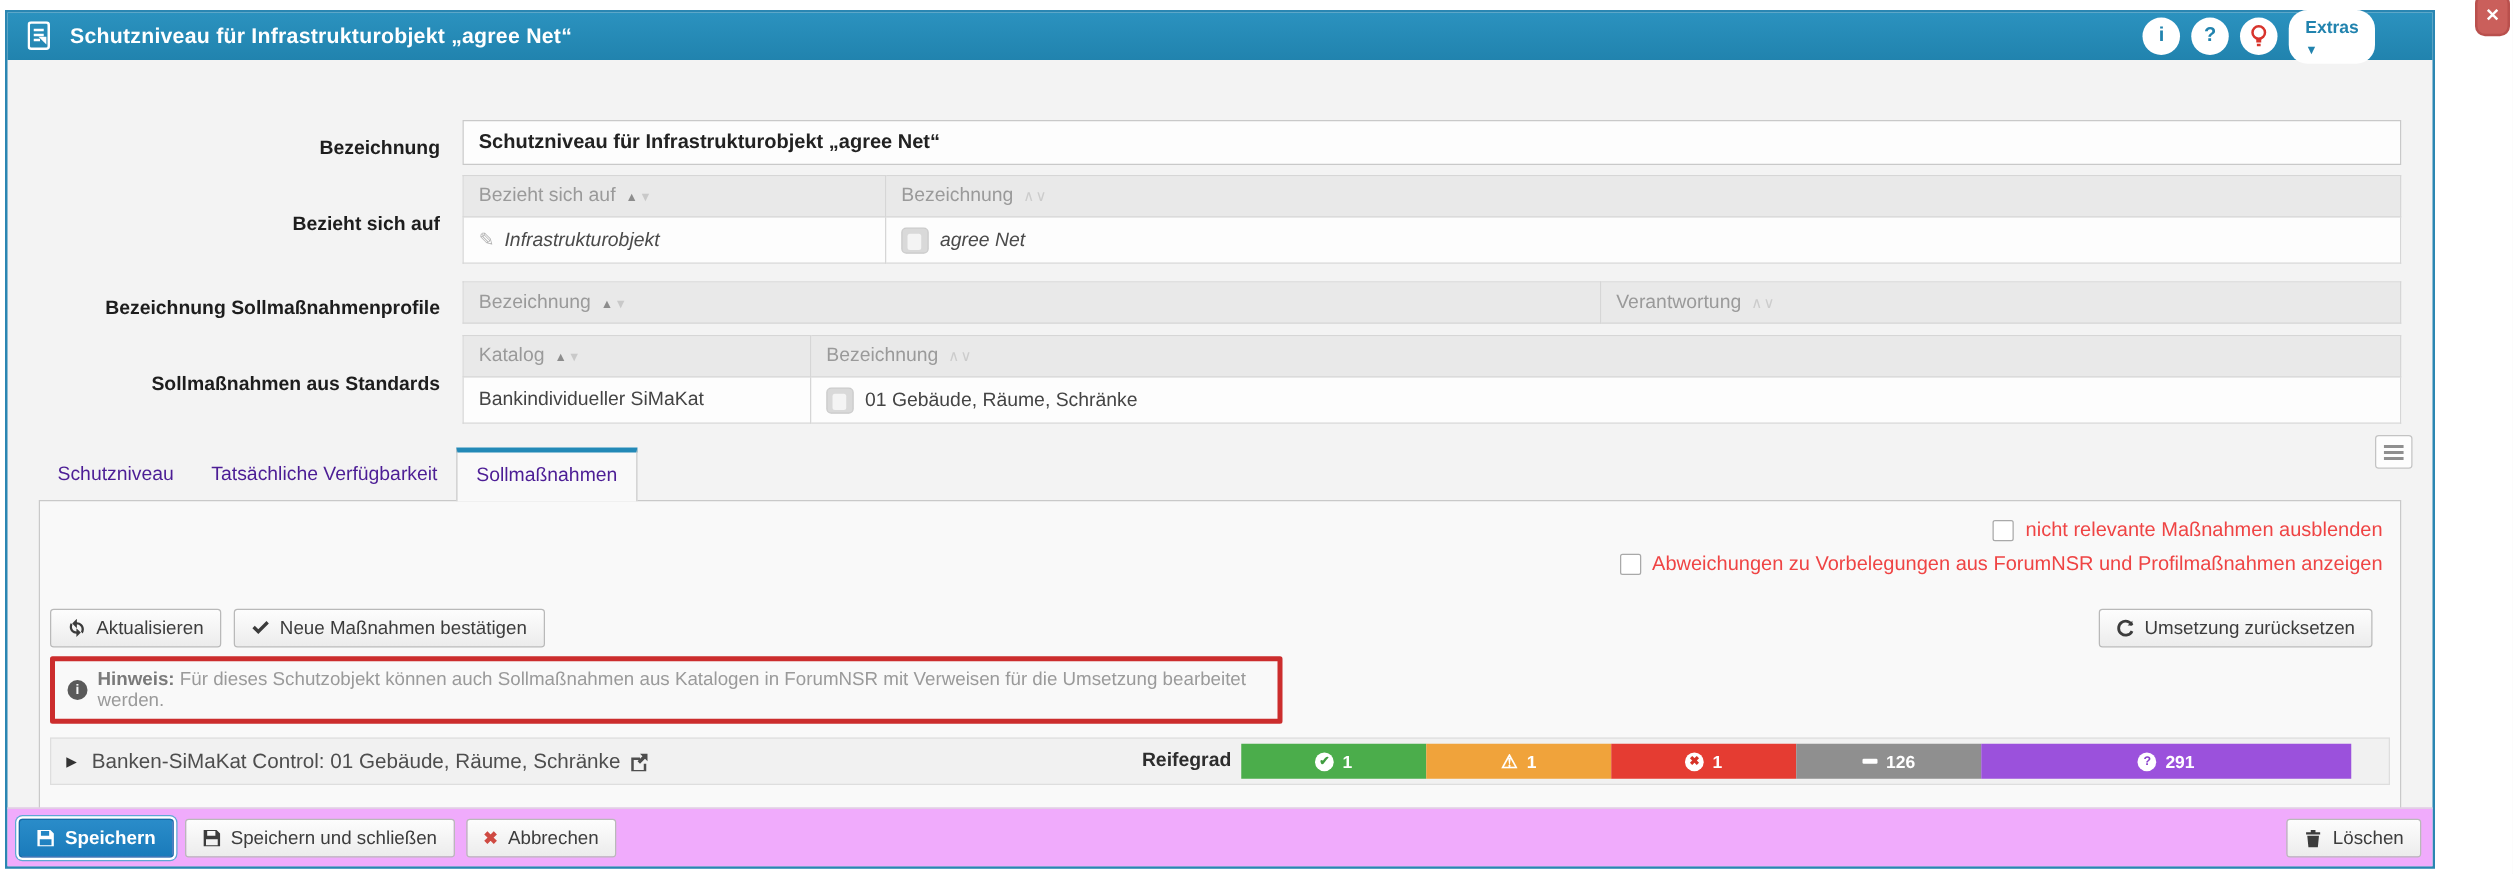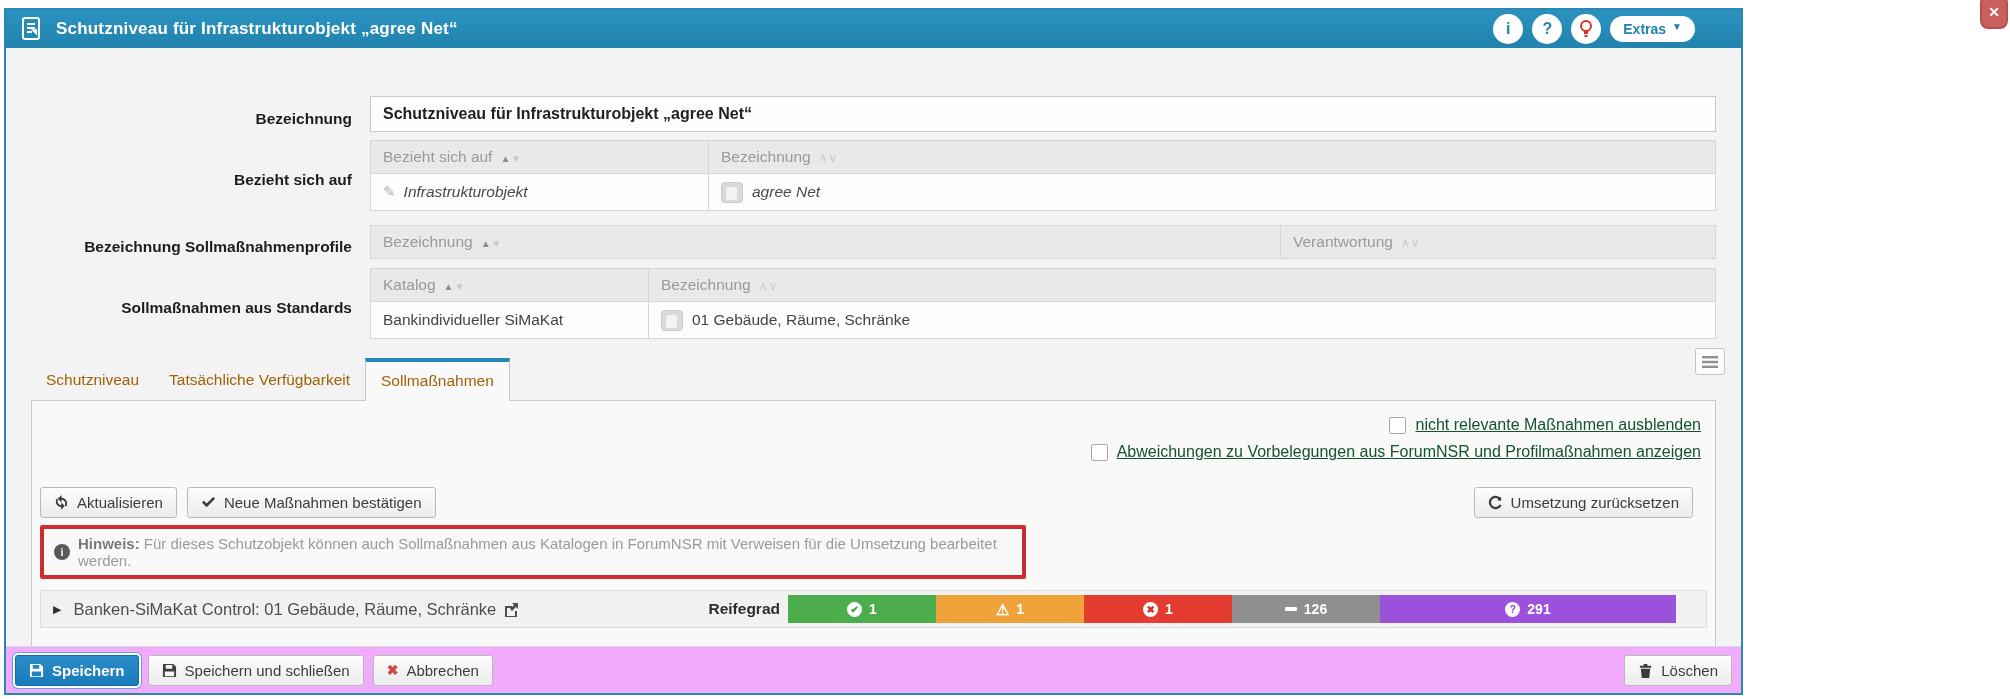--- a/index.html
+++ b/index.html
@@ -1,33 +1,33 @@
 <!DOCTYPE html>
 <html><head>
 <meta charset="utf-8">
 <style>
   * { margin:0; padding:0; box-sizing:border-box; }
   html,body { width:2010px; height:699px; background:#fff; overflow:hidden;
               font-family:"Liberation Sans", sans-serif; }
-  .frame { position:absolute; left:4px; top:8px; width:1739px; height:687px;
+  .frame { position:absolute; left:4px; top:8px; width:1944px; height:687px;
            border:2px solid #2a86b2; background:#f3f3f3; }
 
   
   .titlebar { height:38px; background:linear-gradient(#2b92bf,#2183ae); display:flex;
               align-items:center; padding:0 16px; color:#fff; }
   .doc-ic { width:20px; height:24px; margin-right:14px; }
   .title { font-size:17px; font-weight:bold; letter-spacing:.2px; flex:1; }
   .tb-right { display:flex; align-items:center; gap:9px; padding-right:30px; }
   .circ { width:30px; height:30px; border-radius:50%; background:#fff; color:#2183ae;
           font-weight:bold; font-size:16px; display:flex; align-items:center;
           justify-content:center; cursor:pointer; }
   .bulb svg { width:14px; height:18px; }
   .extras { background:#fff; color:#2183ae; font-weight:bold; font-size:14px;
             border-radius:15px; padding:5px 13px; display:flex; align-items:flex-start; gap:6px;
-            cursor:pointer; }
+            cursor:pointer;flex-direction:column; }
   .extras .caret { font-size:10px; }
   .closebtn { position:absolute; right:2px; top:-5px; width:28px; height:34px;
               background:#ca5f5b; border:2px solid #b9504d; border-radius:8px;
               color:#fff; font-weight:bold; font-size:14px; display:flex;
               align-items:center; justify-content:center; cursor:pointer; }
 
   
   .form { margin-top:48px; display:flex; flex-direction:column; }
   .frow { display:flex; align-items:center; }
   .flabel { width:346px; text-align:right; font-weight:bold; font-size:15.5px;
@@ -52,33 +52,33 @@
   .pencil { color:#b3b3b3; font-size:15px; margin-right:8px; font-style:normal; }
   .objic { display:inline-block; width:22px; height:21px; border-radius:4px;
            background:#d9d9d9; border:1px solid #cacaca; vertical-align:middle;
            margin-right:9px; position:relative; }
   .objic::after { content:""; position:absolute; left:4px; top:4px; width:11px; height:13px;
                   background:#f4f4f4; border-radius:2px; }
   .mt8 {margin-top:8px;} .mt14 {margin-top:14px;} .mt9 {margin-top:9px;}
 
   
   .tabbar { margin:21px 25px 0 25px; display:flex; align-items:flex-end; height:40px; }
-  .tab { padding:10px 15px 11px 15px; font-size:15.5px; color:#a16207; cursor:pointer; }
+  .tab { padding:10px 15px 11px 15px; font-size:15.5px; color:#4c1d95; cursor:pointer; }
   .tab.active { background:#f9f9f9; border:1px solid #c9c9c9; border-bottom:none;
                 border-top:4px solid #2389b7; margin-bottom:-1px; padding-top:10px;
                 position:relative; z-index:2; }
   .layout-toggle { position:absolute; right:16px; top:338px; width:30px; height:27px;
                    background:#fdfdfd; border:1px solid #c3c3c3; border-radius:3px;
                    display:flex; align-items:center; justify-content:center; cursor:pointer; }
 
   
   .panel { margin:0 25px; background:#f9f9f9; border:1px solid #c9c9c9;
            padding:12px 8px 34px 8px; position:relative; min-height:245px; }
-  .cbrow { display:flex; justify-content:flex-end; align-items:center; gap:9px;
-           margin:3px 6px 9px 0; font-size:16px; color:#14532d;text-decoration:underline; }
+  .cbrow { display:flex; justify-content:flex-end; gap:9px;
+           margin:3px 6px 9px 0; font-size:16px; color:#ef4444; }
   .cbbox { width:17px; height:17px; border:1px solid #a9a9a9; border-radius:2px;
            background:#fff; cursor:pointer; flex:none; }
   .btnrow { display:flex; align-items:center; margin-top:26px; gap:10px;justify-content:space-between; }
   .btn { display:inline-flex; align-items:center; gap:8px; background:linear-gradient(#fdfdfd,#ececec);
          border:1px solid #b9b9b9; border-radius:3px; padding:6px 13px; font-size:15px;
          color:#3c3c3c; cursor:pointer; font-family:inherit; }
   .btn svg { width:15px; height:15px; }
   .spacer { flex:1; }
   .hintbox { margin-top:7px; width:986px; border:4px solid #cc2d2d; border-radius:2px;
              padding:6px 10px; font-size:15px; color:#9a9a9a; display:flex;

